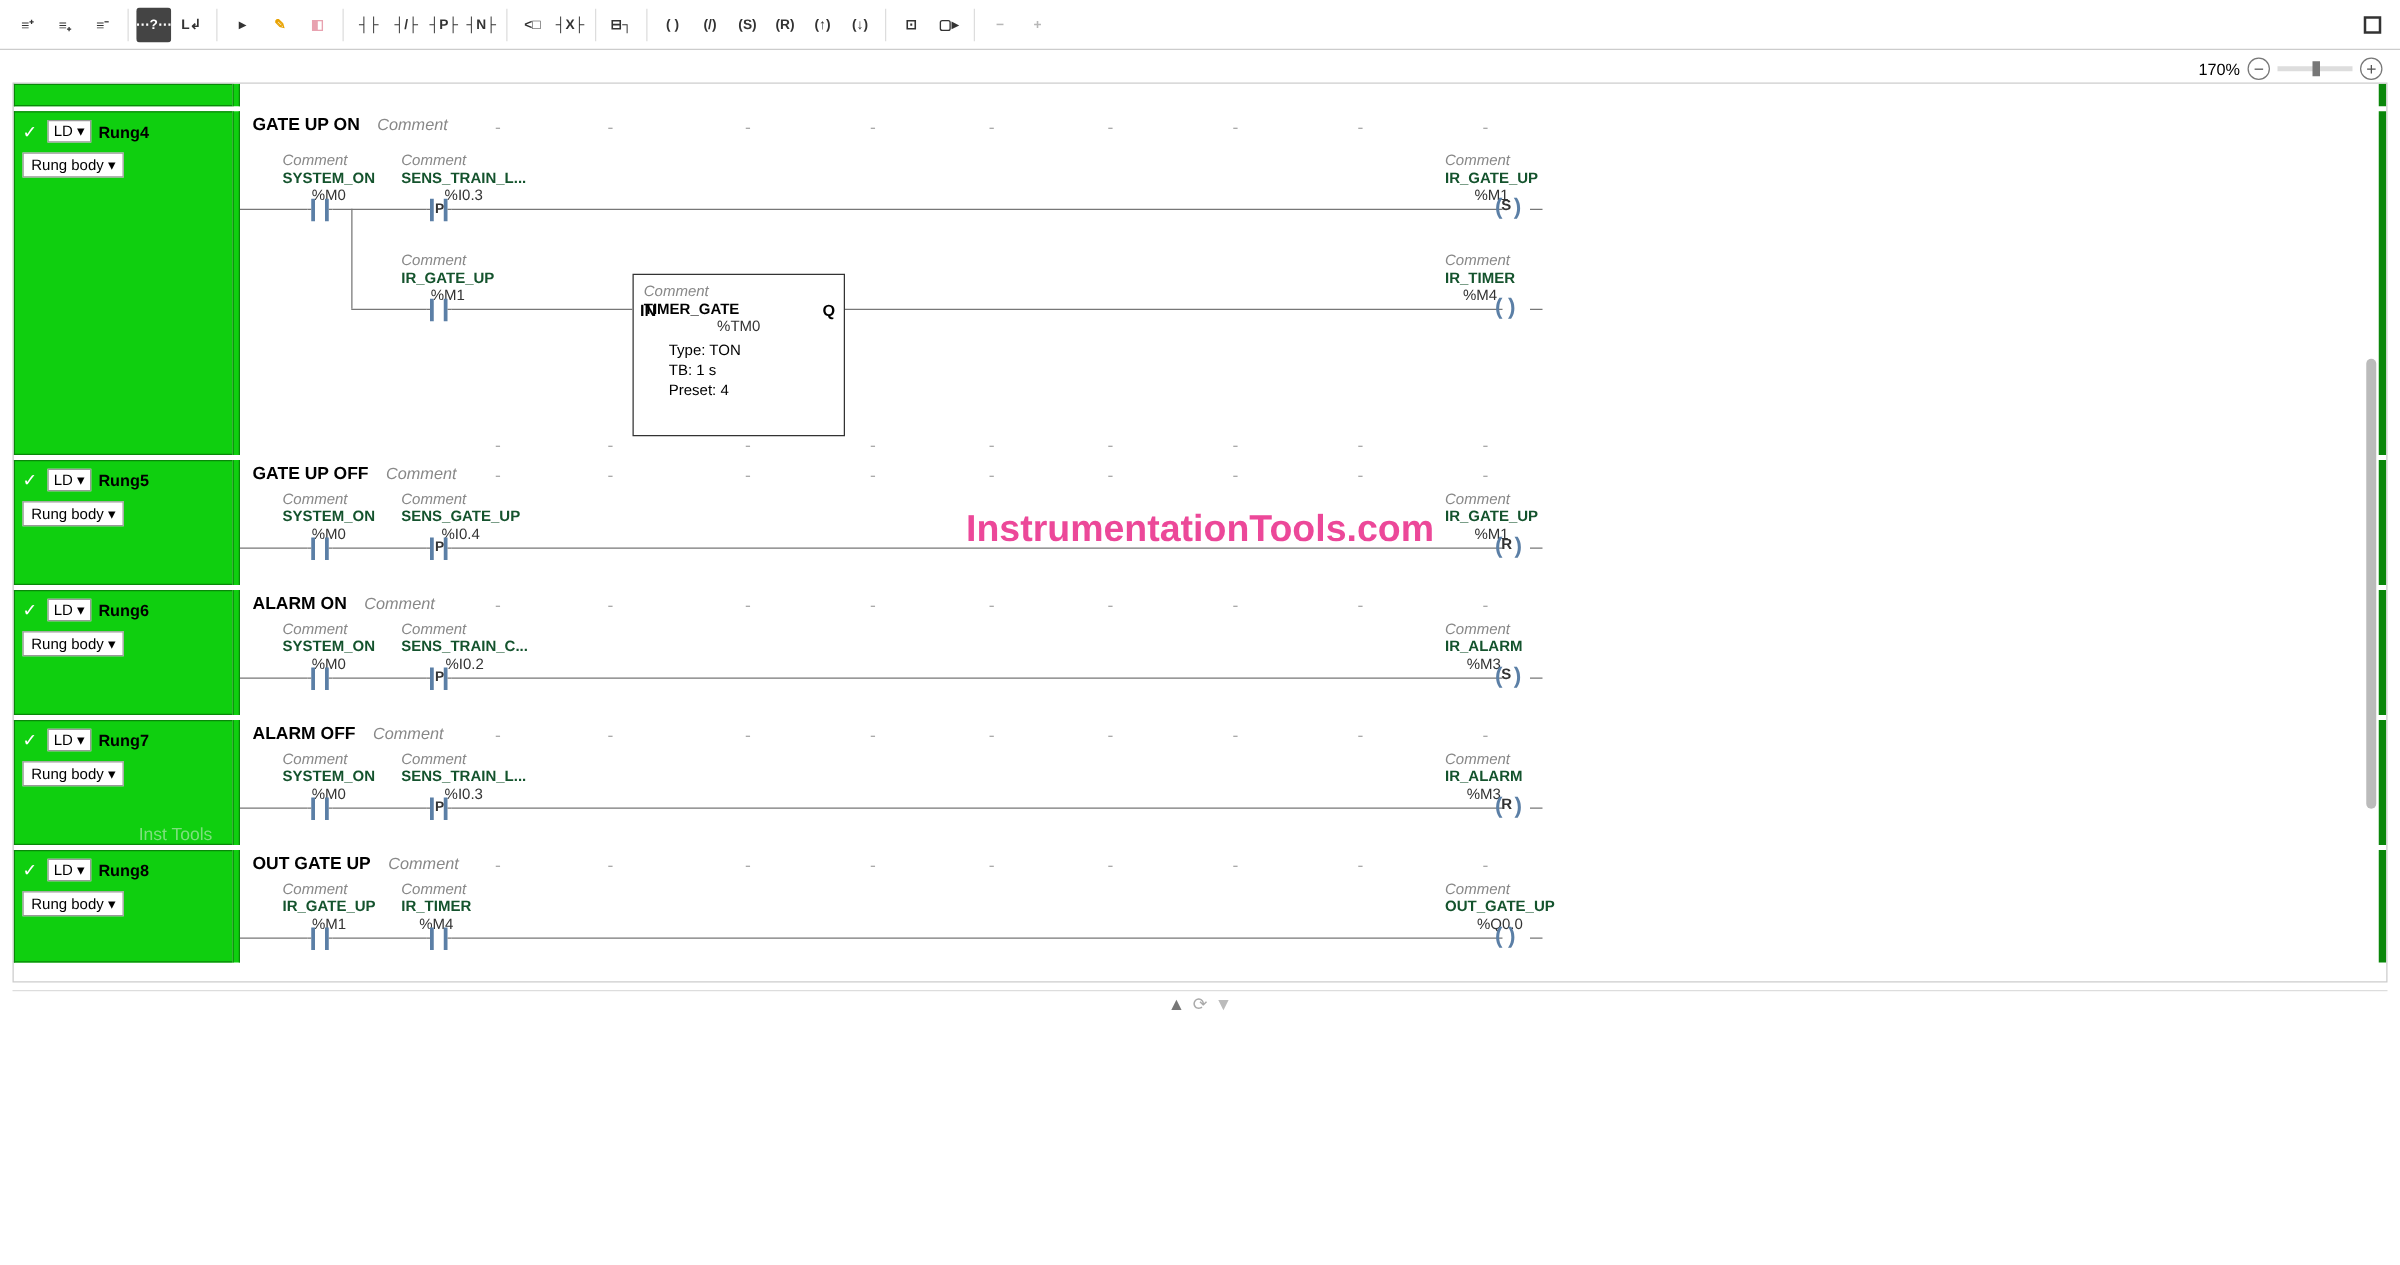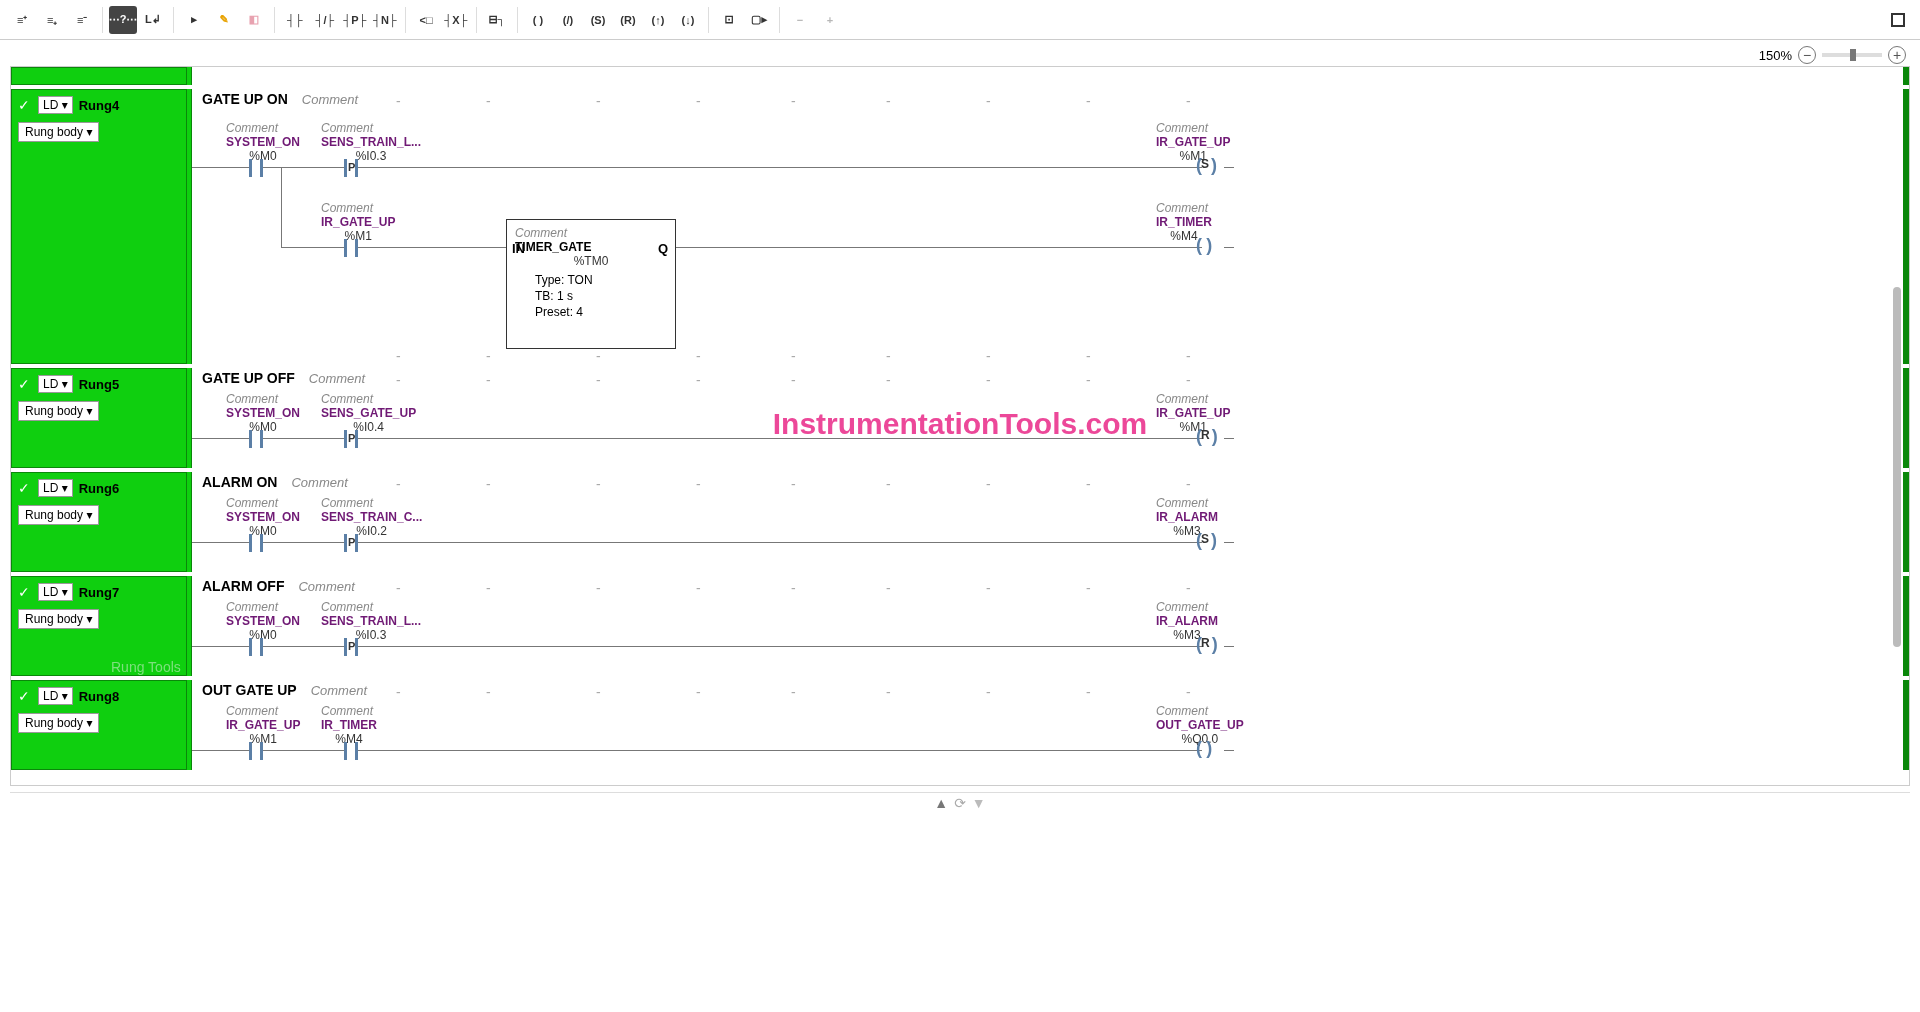--- a/index.html
+++ b/index.html
@@ -77,21 +77,21 @@
     position:absolute; right:0; top:0; bottom:0; width:6px; background:#0a870a;
   }
   .rung-title { position:absolute; font-weight:bold; font-size:14px; }
   .rung-title-comment { font-weight:normal; font-style:italic; color:#888; margin-left:14px; font-size:13px; }
   .grid-dash {
     position:absolute; color:#aaa; font-size:14px;
   }
   
   .lbl-stack { position:absolute; font-size:12px; line-height:14px; }
   .lbl-comment { color:#888; font-style:italic; }
-  .lbl-tag { font-weight:bold; color:#701a75; }
+  .lbl-tag { font-weight:bold; color:#14532d; }
   .lbl-addr { color:#333;text-align:center; }
   
   .wire-h { position:absolute; height:1px; background:#777; }
   .wire-v { position:absolute; width:1px; background:#777; }
   
   .contact {
     position:absolute; width:20px; height:18px;
   }
   .contact .bar { position:absolute; top:0; width:3px; height:18px; background:#5b7fa6; }
   .contact .bar.l { left:3px; }
@@ -165,32 +165,32 @@
   <div class="tb-sep"></div>
   <div class="tb-btn disabled">−</div>
   <div class="tb-btn disabled">+</div>
   <div class="tb-spacer"></div>
   <div class="tb-btn">
       <div class="maximize-icon"></div>
     </div>
 </div>
 
 <div class="zoom-bar">
-  <span>150%</span>
+  <span>170%</span>
   <div class="zoom-circle">−</div>
   <div class="zoom-track">
       <div class="zoom-thumb"></div>
     </div>
   <div class="zoom-circle">+</div>
 </div>
 
 <div class="editor-wrap">
   <div class="editor" id="editor">
     <div class="watermark">InstrumentationTools.com</div>
-    <div class="inst-tools">Rung Tools</div>
+    <div class="inst-tools">Inst Tools</div>
 
   <div class="rung-row" style="height: 18px;">
         <div class="rung-side" style="height:18px;padding:0"></div>
   <div class="rung-canvas">
           <div class="rail-left"></div>
           <div class="rail-right"></div>
         </div>
       </div>
       <div class="rung-row" style="height: 275px; margin-top: 4px;">
         <div class="rung-side" style="height: 275px;">

